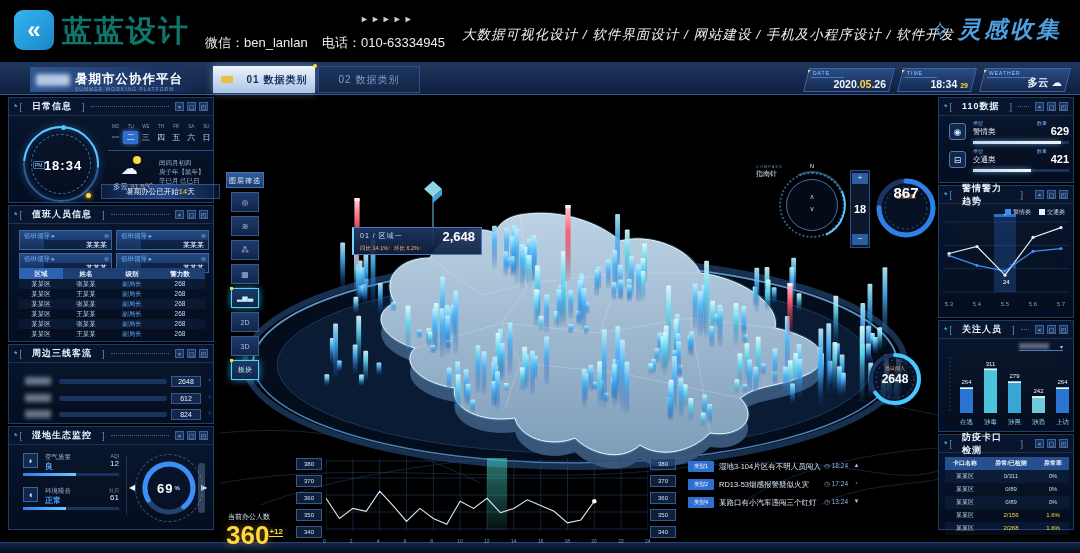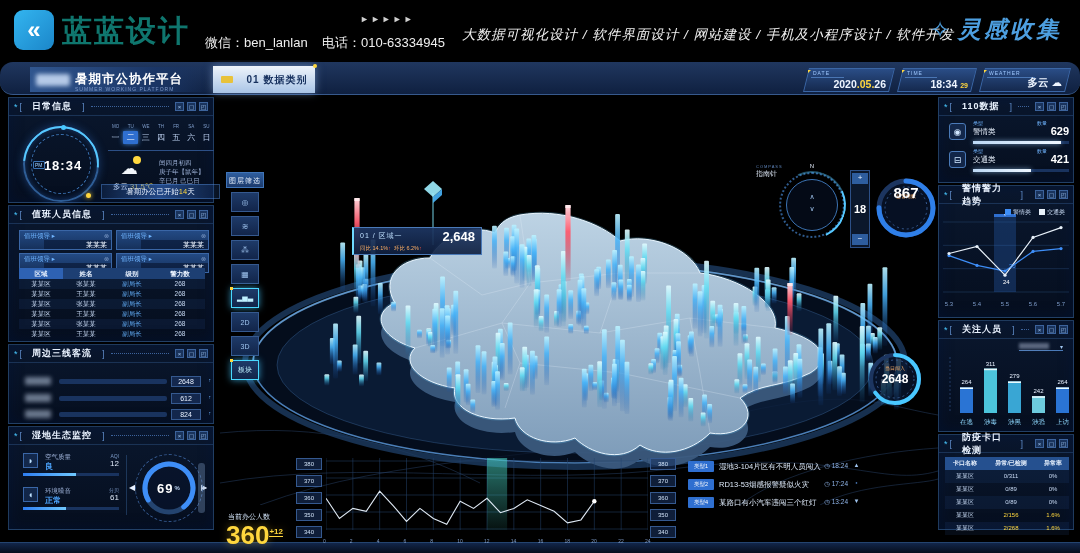--- a/index.html
+++ b/index.html
@@ -21,21 +21,21 @@
   .collect .ctext{font-size:23px;font-weight:bold;font-style:italic;letter-spacing:3px;}
 
   
   .dash{position:absolute;left:0;top:60px;width:1080px;height:493px;
     background:radial-gradient(ellipse 900px 420px at 52% 48%,#173songs 0,#14305a 0%,#0d2244 42%,#071224 100%);}
   .dash:after{content:"";position:absolute;left:0;bottom:0;width:100%;height:10px;
     background:linear-gradient(#12264a,#060d1c);border-top:1px solid #24446f;}
 
   
   .dhead{position:absolute;left:0;top:2px;width:1080px;height:33px;
-    background:linear-gradient(#20375f,#0f2040);border-bottom:1px solid #37598c;border-radius:13px;}
+    background:linear-gradient(#20375f,#0f2040);border-bottom:1px solid #37598c;}
   .title-block{position:absolute;left:30px;top:5px;width:180px;height:25px;
     background:linear-gradient(90deg,#30568f,#1a3565 70%,rgba(26,53,101,0));display:flex;align-items:center;padding:0 6px;}
   .title-blur{width:34px;height:12px;background:rgba(205,222,248,.85);filter:blur(2px);border-radius:2px;margin-right:5px;}
   .dtitle{font-size:12.5px;font-weight:bold;color:#fff;letter-spacing:1px;white-space:nowrap;}
   .dsub{position:absolute;left:75px;top:24px;font-size:5px;color:#7e98c6;letter-spacing:1px;}
   .tab{position:absolute;top:4px;height:27px;width:102px;display:flex;align-items:center;justify-content:center;
     font-size:10px;letter-spacing:1px;cursor:pointer;}
   .tab.active{left:213px;background:linear-gradient(#eef4fb,#a9c4e6);color:#16305e;font-weight:bold;
     box-shadow:0 0 8px rgba(160,200,255,.5);}
   .tab.active .tab-ico{display:inline-block;width:12px;height:7px;background:#e8c23a;border-radius:1px;margin-right:14px;}
@@ -516,20 +516,23 @@
     <div class="dhead">
       <div class="title-block">
         <span class="title-blur"></span>
         <span class="dtitle">暑期市公协作平台</span>
       </div>
       <div class="dsub">SUMMER WORKING PLATFORM</div>
       <div class="tab active">
         <span class="tab-ico"></span>
         <span>01 数据类别</span>
       </div>
+      <div class="tab inactive">
+        <span>02 数据类别</span>
+      </div>
       <div class="hinfo" style="left:806px;width:86px;">
         <div class="inner">
             <span class="lbl">DATE</span>
         <span class="val"><span>2020</span><span class="yel">.05.</span><span>26</span></span>
           </div>
       </div>
       <div class="hinfo" style="left:900px;width:74px;">
         <div class="inner">
             <span class="lbl">TIME</span>
         <span class="val"><span>18:34</span> <span class="sec">29</span></span>

